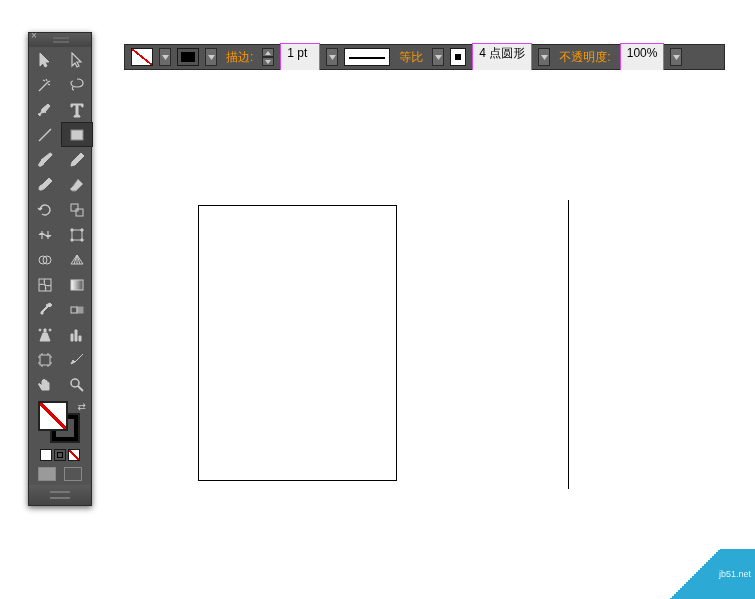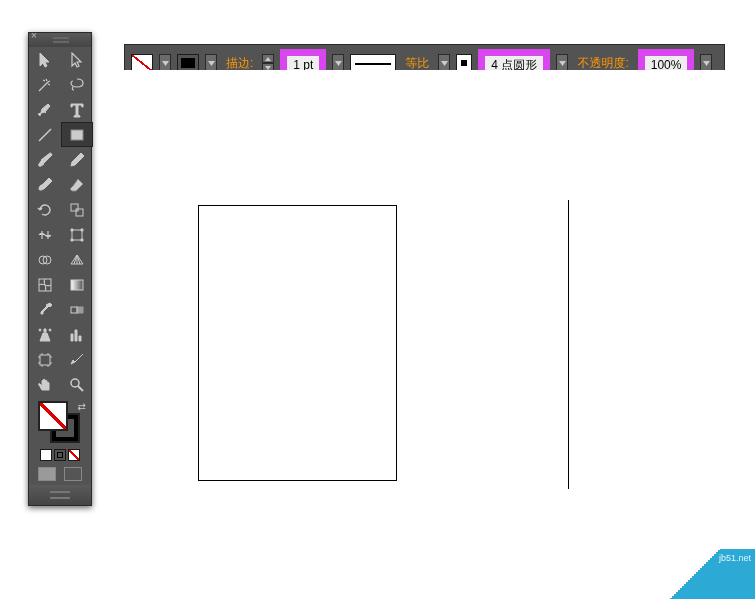--- a/index.html
+++ b/index.html
@@ -17,21 +17,21 @@
   .options-bar {
     position: absolute;
     top: 44px;
     left: 124px;
     right: 30px;
     height: 24px;
     background: #535353;
     display: flex;
     align-items: center;
     gap: 6px;
-    padding: 18px 6px;
+    padding: 12px 6px;
     border: 1px solid #2a2a2a;
   }
   .swatch {
     width: 22px;
     height: 18px;
     border: 1px solid #1a1a1a;
     position: relative;
     background: #fff;
     display: inline-block;
   }
@@ -53,23 +53,22 @@
     border: 1px solid #2a2a2a;
   }
   .dd svg { width: 7px; height: 5px; }
   .label { color: #f90; padding: 0 3px; white-space: nowrap; }
   .field {
     background: #eee;
     height: 28px;
     line-height: 18px;
     color: #000;
     padding: 0 6px;
-    border: 7px solid #d946ef;
+    border: 1px solid #d946ef;
     white-space: nowrap;
-    text-decoration: underline;
   }
   .stroke-preview {
     width: 46px; height: 18px;
     background: #fff;
     border: 1px solid #1a1a1a;
     position: relative;
   }
   .stroke-preview::after {
     content: "";
     position: absolute;
@@ -223,21 +222,21 @@
   }
 
   
   .wm {
     position: absolute;
     bottom: 0; right: 0;
     width: 120px; height: 50px;
     background: linear-gradient(135deg, transparent 50%, #2ca9d4 50%);
     color: #e0f6ff;
     font-size: 9px;
-    display:flex;align-items:flex-start;justify-content:flex-end;
+    display:flex;align-items:center;justify-content:flex-end;
     padding:4px;
   }
 </style>
 </head>
 <body>
 
 <div class="options-bar">
   <span class="swatch diag"></span>
   <span class="dd">
     <svg viewBox="0 0 7 5">

